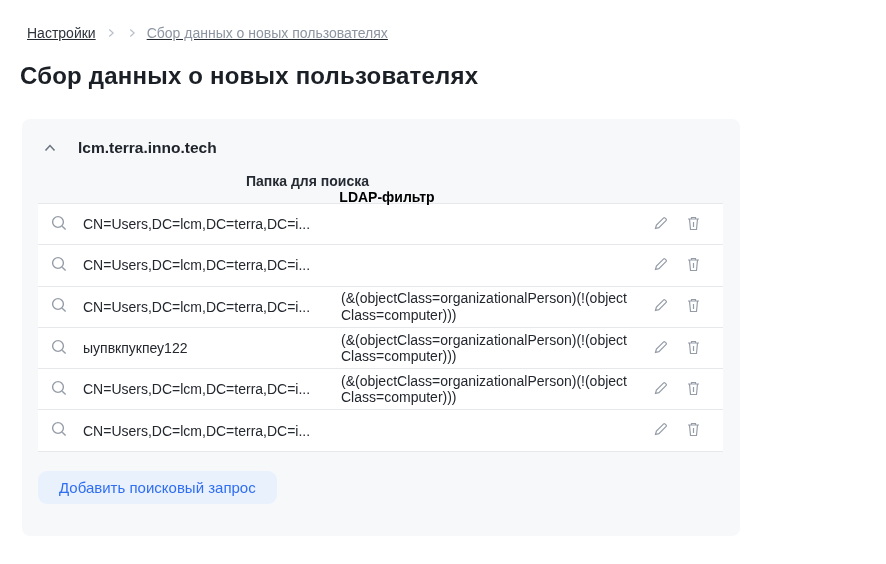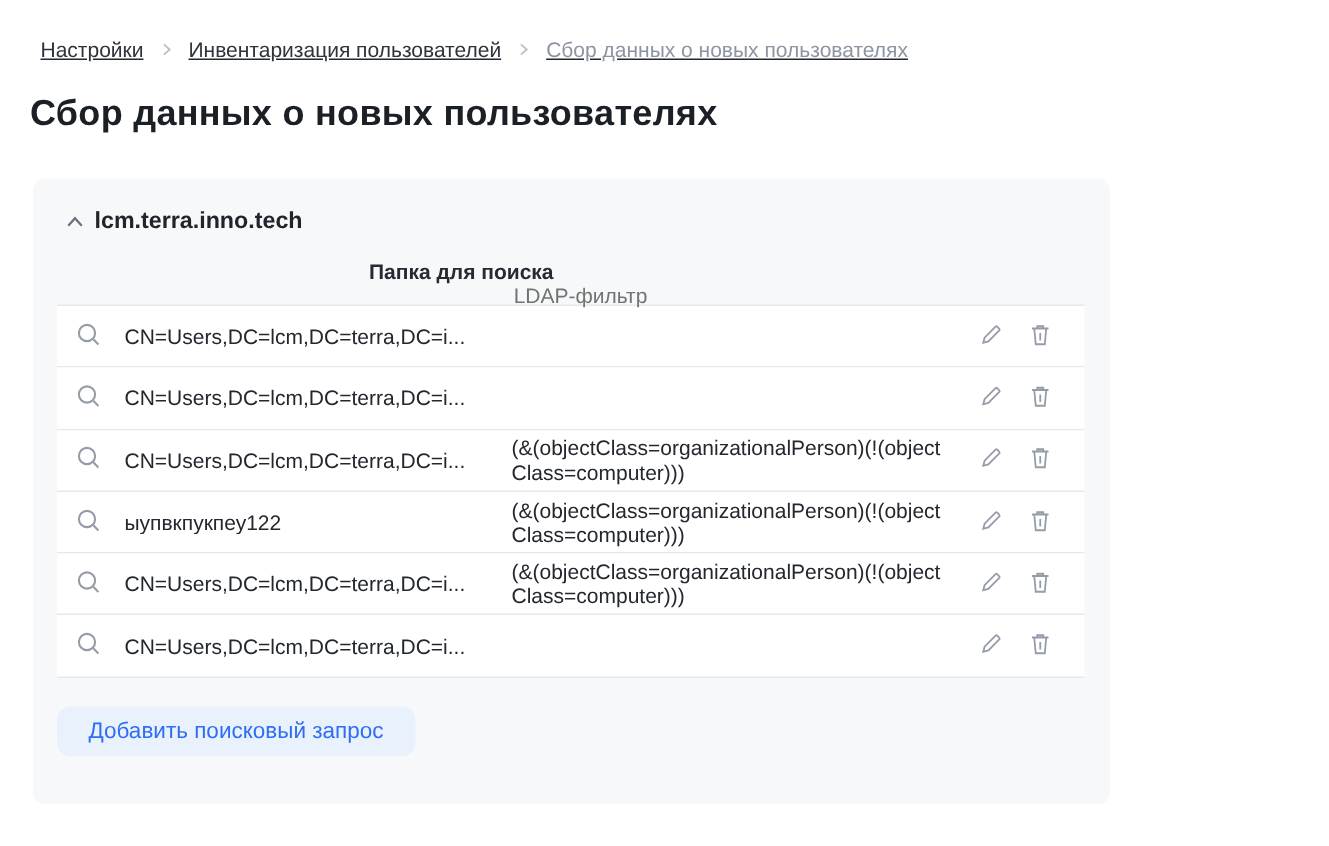--- a/index.html
+++ b/index.html
@@ -12,30 +12,30 @@
   .crumb.current { color: #8c95a1; cursor: default; }
   .crumb-sep { display: flex; align-items: center; }
 
   
   .page-title { margin: 21px 0 0 20px; font-size: 24px; font-weight: 700; color: #1b1f26; letter-spacing: .2px; }
 
   
   .panel { position: relative; margin: 29px 0 0 22px; width: 718px; height: 417px;
            background: #f7f8fa; border-radius: 8px; }
 
-  .section-header { display: flex; align-items: center; gap: 5px; padding: 20px 16px 0 20px; }
+  .section-header { display: flex; align-items: center; gap: 20px; padding: 20px 16px 0 20px; }
   .section-title { font-size: 15.5px; font-weight: 700; color: #20242b; }
   .collapse-btn { display: flex; align-items: center; cursor: pointer; }
 
   
   .table { margin: 16px 16px 0 16px; width: 685px; font-size: 14px; }
   .thead { display: flex; align-items: center; height: 31px; border-bottom: 1px solid #e6e8eb; flex-direction: column; }
   .th1 { width: 289px; padding-left: 10px; font-weight: 700; color: #262b33; }
   .th-divider { width: 1px; height: 16px; background: #d9dde2; }
-  .th2 { padding-left: 13px; font-weight: 400; color: #737373; }
+  .th2 { padding-left: 13px; font-weight: 700; color: #000000; }
 
   .row { display: flex; align-items: center; height: 41.3px; background: #ffffff;
          border-bottom: 1px solid #e6e8eb; }
   .cell-icon { width: 45px; padding-left: 12px; display: flex; align-items: center; }
   .cell-folder { width: 258px; padding-right: 0; color: #23272e;
                  white-space: nowrap; overflow: hidden; }
   .cell-filter { width: 292px; color: #23272e; line-height: 16.5px;
                  word-break: break-all; }
   .cell-actions { margin-left: auto; display: flex; align-items: center; gap: 17px;
                   padding-right: 22px; }
@@ -52,21 +52,20 @@
 </head>
 <body>
 
 <nav class="breadcrumb">
   <span class="crumb">Настройки</span>
   <span class="crumb-sep">
     <svg width="12" height="12" viewBox="0 0 14 14">
         <polyline points="5,3 9.5,7 5,11" fill="none" stroke="#b8bfc9" stroke-width="1.4"></polyline>
       </svg>
   </span>
-  <span class="crumb">Инвентаризация пользователей</span>
   <span class="crumb-sep">
     <svg width="12" height="12" viewBox="0 0 14 14">
         <polyline points="5,3 9.5,7 5,11" fill="none" stroke="#b8bfc9" stroke-width="1.4"></polyline>
       </svg>
   </span>
   <span class="crumb current">Сбор данных о новых пользователях</span>
 </nav>
 
 <h1 class="page-title">Сбор данных о новых пользователях</h1>
 

